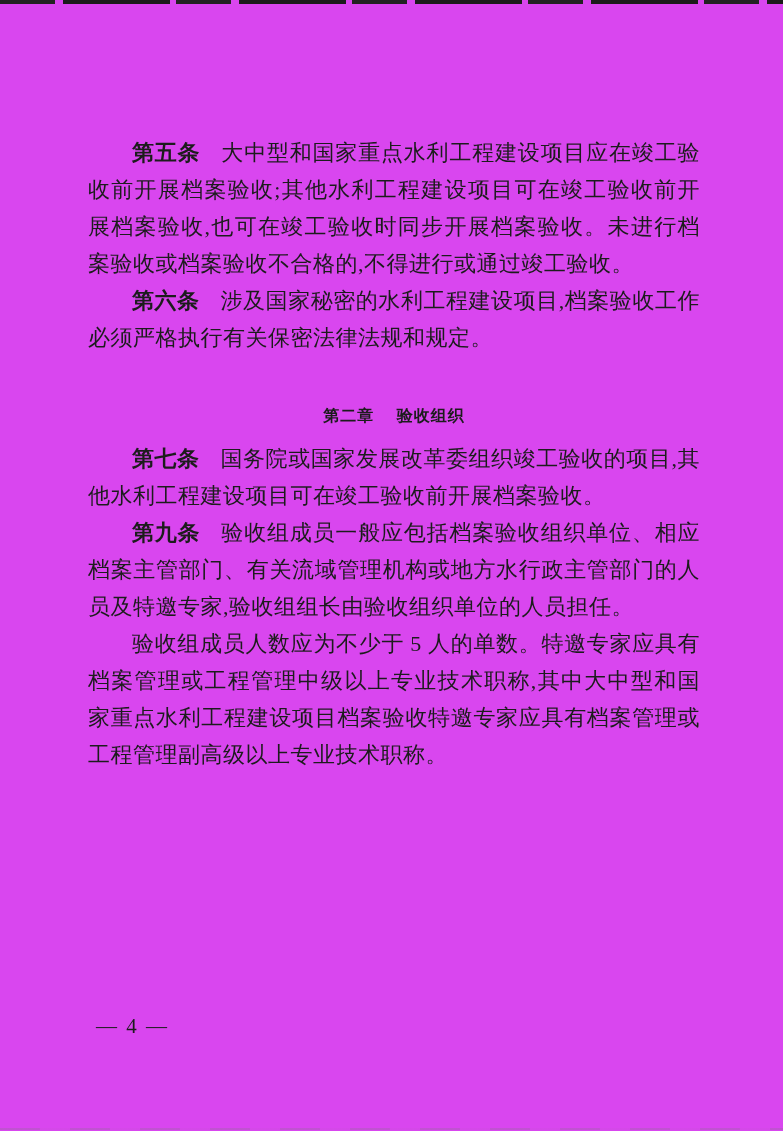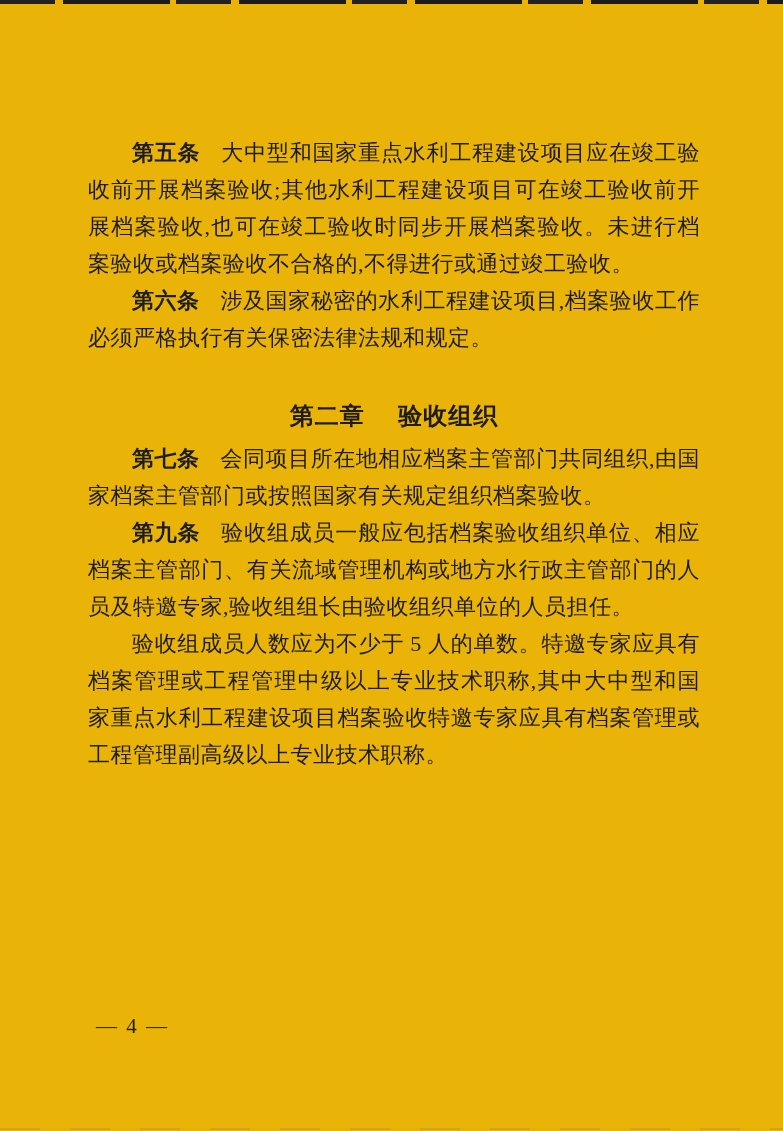--- a/index.html
+++ b/index.html
@@ -4,21 +4,21 @@
 <style>
   * { margin: 0; padding: 0; box-sizing: border-box; }
   html, body { background: #e8e8e8; }
   body { font-family: "Liberation Serif", "DejaVu Serif", serif; }
 
   .page {
     position: relative;
     width: 783px;
     height: 1131px;
     margin: 0 auto;
-    background: #eab308;
+    background: #d946ef;
     color: #1c1c1c;
     overflow: hidden;
   }
 
   
   .scan-edge-top {
     position: absolute;
     top: 0; left: 0; right: 0;
     height: 4px;
     background: repeating-linear-gradient(
@@ -59,21 +59,21 @@
 
   .article-label {
     font-weight: bold;
     font-family: "Liberation Sans", "DejaVu Sans", sans-serif;
     margin-right: 0.95em;
   }
 
   .chapter-heading {
     margin: 42px 0 6px 0;
     text-align: center;
-    font-size: 24px;
+    font-size: 16px;
     line-height: 36px;
     font-weight: bold;
     font-family: "Liberation Sans", "DejaVu Sans", sans-serif;
     text-indent: 0;
     letter-spacing: 1px;
   }
   .chapter-heading .chapter-number { margin-right: 1.4em; }
 
   .para.spaced { }
 
@@ -103,21 +103,21 @@
 
     <p class="para">
       <span class="article-label">第六条</span><span>涉及国家秘密的水利工程建设项目,档案验收工作必须严格执行有关保密法律法规和规定。</span>
     </p>
 
     <h2 class="chapter-heading">
       <span class="chapter-number">第二章</span><span>验收组织</span>
     </h2>
 
     <p class="para">
-      <span class="article-label">第七条</span><span>会同项目所在地相应档案主管部门共同组织,由国家档案主管部门或按照国家有关规定组织档案验收。</span>
+      <span class="article-label">第七条</span><span>国务院或国家发展改革委组织竣工验收的项目,其他水利工程建设项目可在竣工验收前开展档案验收。</span>
     </p>
 
 
 
     <p class="para spaced">
       <span class="article-label">第九条</span><span>验收组成员一般应包括档案验收组织单位、相应档案主管部门、有关流域管理机构或地方水行政主管部门的人员及特邀专家,验收组组长由验收组织单位的人员担任。</span>
     </p>
 
     <p class="para">
       <span>验收组成员人数应为不少于 5 人的单数。特邀专家应具有档案管理或工程管理中级以上专业技术职称,其中大中型和国家重点水利工程建设项目档案验收特邀专家应具有档案管理或工程管理副高级以上专业技术职称。</span>

